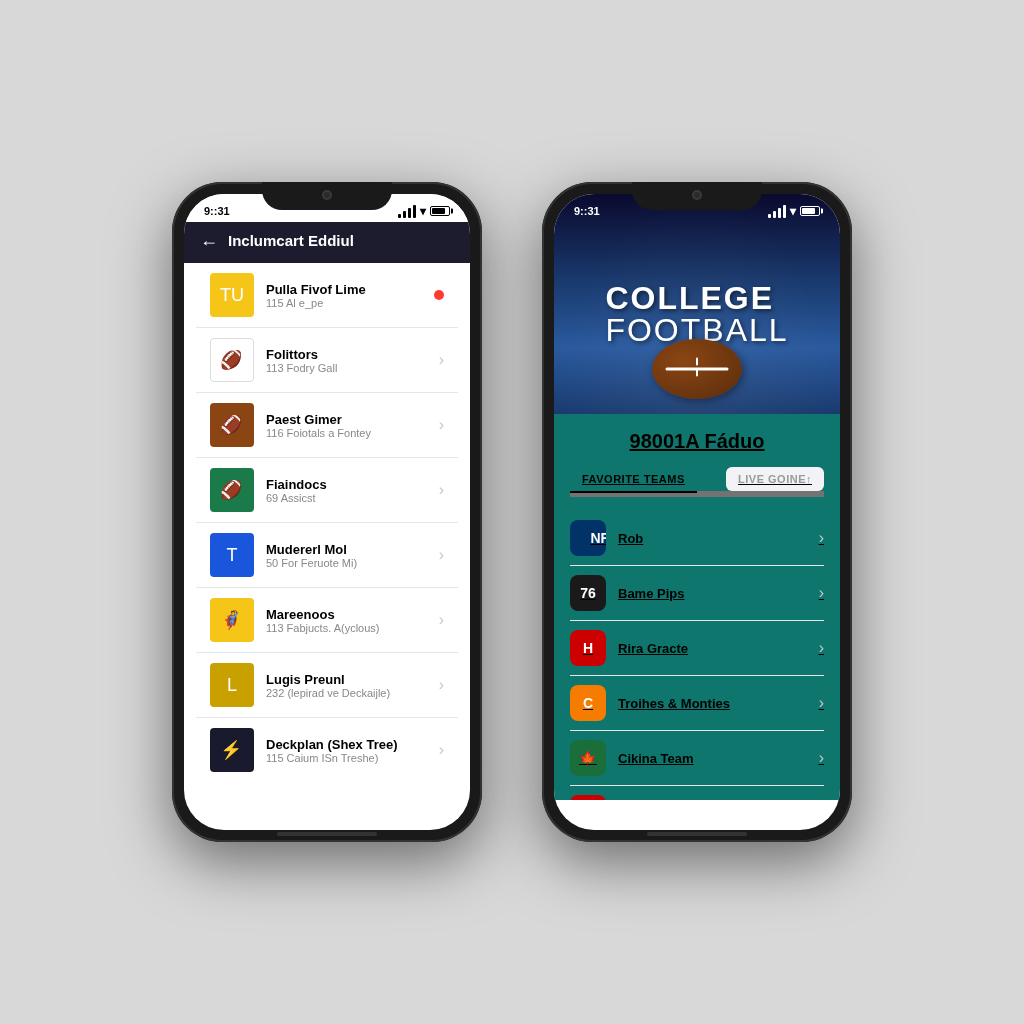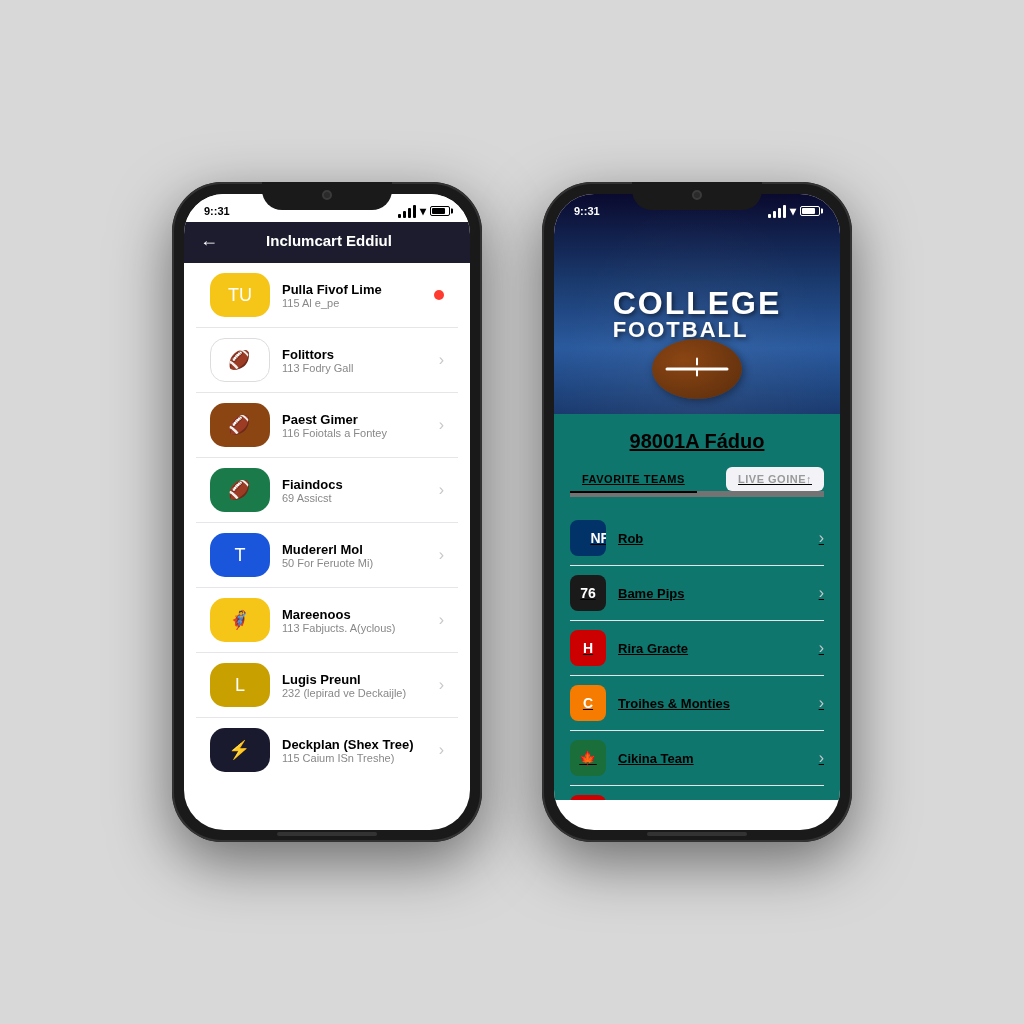--- a/index.html
+++ b/index.html
@@ -96,21 +96,21 @@
     .left-nav .back-arrow {
       color: #fff;
       font-size: 18px;
       cursor: pointer;
     }
     .left-nav .nav-title {
       color: #fff;
       font-size: 15px;
       font-weight: 600;
       flex: 1;
-      text-align: center;
+      text-align: left;
       margin-right: 24px;
     }
     .section-header {
       text-align: center;
       padding: 10px;
       font-size: 12px;
       font-weight: 700;
       color: #666;
       letter-spacing: 1px;
     }
@@ -123,23 +123,23 @@
     .app-item {
       display: flex;
       align-items: center;
       padding: 10px 14px;
       border-bottom: 0.5px solid #e5e5ea;
       gap: 12px;
       cursor: pointer;
     }
     .app-item:last-child { border-bottom: none; }
     .app-icon {
-      width: 60px;
+      width: 44px;
       height: 44px;
-      border-radius: 15px;
+      border-radius: 4px;
       flex-shrink: 0;
       overflow: hidden;
       display: flex;
       align-items: center;
       justify-content: center;
       font-size: 20px;
     }
     .app-info { flex: 1; min-width: 0; }
     .app-name { font-size: 13px; font-weight: 600; color: #000; }
     .app-sub { font-size: 11px; color: #888; }
@@ -169,22 +169,22 @@
     .college-title .line1 {
       font-size: 32px;
       font-weight: 900;
       color: #fff;
       text-transform: uppercase;
       letter-spacing: 2px;
       line-height: 1;
       text-shadow: 2px 2px 4px rgba(0,0,0,0.5);
     }
     .college-title .line2 {
-      font-size: 22px;
-      font-weight: 700;
+      font-size: 32px;
+      font-weight: 400;
       color: #fff;
       text-transform: uppercase;
       letter-spacing: 2px;
       line-height: 1;
       text-shadow: 2px 2px 4px rgba(0,0,0,0.5);
     }
     .football-ball {
       width: 90px;
       height: 60px;
       background: radial-gradient(ellipse at 35% 35%, #8b4513, #5a2d0c);

